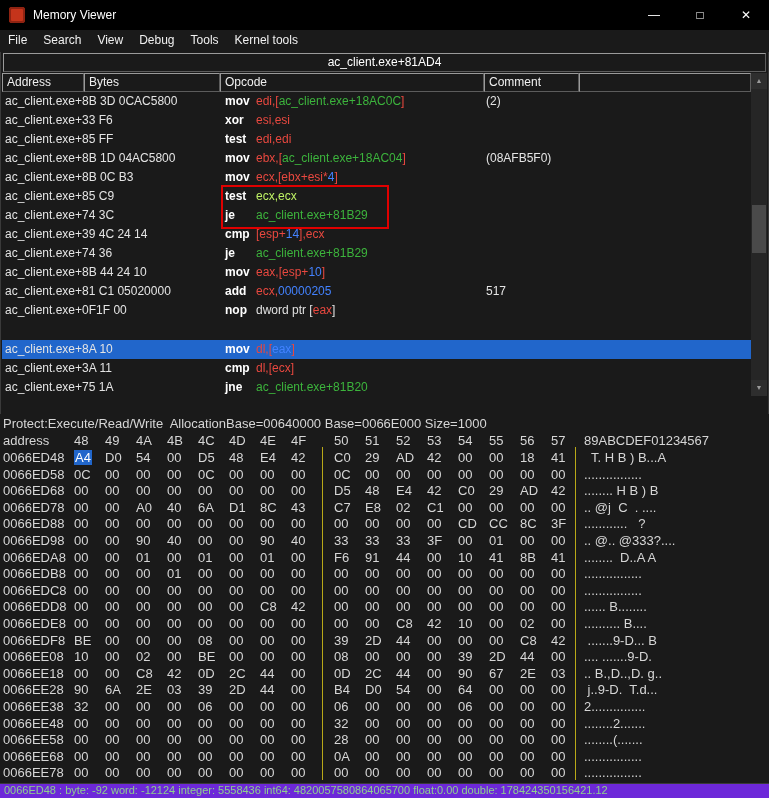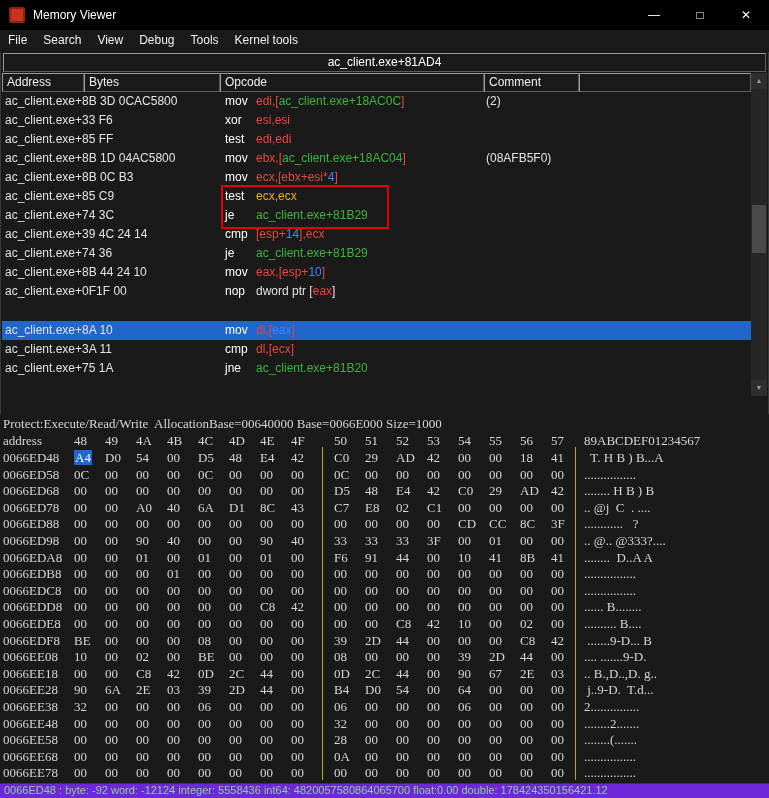--- a/index.html
+++ b/index.html
@@ -25,36 +25,36 @@
   .disasm{position:absolute;left:2px;top:73px;width:749px;height:323px;background:#1a1a1a;font-size:12px;color:#e4e4e4;}
   .dheader{position:absolute;left:0;top:0;width:749px;height:19px;}
   .dhcell{position:absolute;top:0;height:19px;box-sizing:border-box;border:1px solid;
     border-color:#9a9a9a #5c5c5c #5c5c5c #9a9a9a;background:#1a1a1a;padding-left:4px;
     line-height:17px;font-size:12px;color:#f0f0f0;white-space:nowrap;overflow:hidden;}
   .drows{position:absolute;left:0;top:19px;width:749px;}
   .drow{position:relative;height:19px;line-height:19px;white-space:nowrap;}
   .drow.selected{background:var(--sel);margin-top:20px;}
   .iaddr{padding-left:3px;color:#e4e4e4;}
   .ibytes{color:#e4e4e4;}
-  .mn{position:absolute;left:223px;top:0;font-weight:normal;color:#ffffff;}
+  .mn{position:absolute;left:223px;top:0;font-weight:bold;color:#ffffff;}
   .ops{position:absolute;left:254px;top:0;}
   .cmt{position:absolute;left:484px;top:0;color:#e4e4e4;}
   .hlbox{position:absolute;left:219px;top:112px;width:164px;height:40px;border:2px solid var(--box);pointer-events:none;}
   
   .dscroll{position:absolute;left:751px;top:73px;width:16px;height:323px;background:#262626;}
   .sbtn{position:absolute;left:0;width:16px;height:16px;color:#9a9a9a;font-size:7px;text-align:center;line-height:16px;background:#2e2e2e;}
   .sbtn.up{top:0;} .sbtn.down{bottom:0;}
   .sthumb{position:absolute;left:1px;top:132px;width:14px;height:48px;background:#4a4a4a;}
   
   .copybar{position:absolute;left:2px;top:417px;width:763px;height:15px;box-sizing:content-box;
     border:1px solid;border-color:#9a9a9a #5c5c5c #5c5c5c #9a9a9a;background:#1a1a1a;
     text-align:left;font-family:Liberation Serif, serif;font-size:12px;line-height:15px;color:#f0f0f0;}
   
   .hex{position:absolute;left:0;top:414px;width:769px;height:369px;background:#1a1a1a;
-    font-family:Liberation Serif, serif;font-size:13px;color:#d6d6d6;}
+    font-family:Liberation Sans, sans-serif;font-size:13px;color:#d6d6d6;}
   .hinfo{position:absolute;left:3px;top:2px;white-space:pre;}
   .hheader{position:absolute;left:0;top:19px;height:17px;white-space:nowrap;}
   .hrows{position:absolute;left:0;top:36px;width:769px;}
   .hexrow{position:relative;height:16.6px;line-height:16.6px;white-space:nowrap;}
   .haddr{display:inline-block;width:74px;padding-left:3px;box-sizing:border-box;}
   .hbyte{display:inline-block;width:31px;}
   .hbyte.gap{margin-left:12px;}
   .hascii{position:absolute;left:584px;top:0;white-space:pre;}
   .selbg{background:var(--sel);color:#fff;padding:0 1px;}
   .vline{position:absolute;top:33px;bottom:3px;width:1px;background:var(--yline);}
@@ -94,25 +94,26 @@
       <div class="dhcell" style="left: 218px; width: 264px;">Opcode</div>
       <div class="dhcell" style="left: 482px; width: 95px;">Comment</div>
       <div class="dhcell" style="left: 577px; width: 172px;"></div>
     </div>
   <div class="drows" id="disasm-rows">
       <div class="drow"><span class="iaddr">ac_client.exe+</span><span class="ibytes">8B 3D 0CAC5800</span><span class="mn">mov</span><span class="ops"><span style="color: rgb(232, 72, 63);">edi,[</span><span style="color: rgb(60, 180, 60); margin-top: 12px;">ac_client.exe+18AC0C</span><span style="color: rgb(232, 72, 63);">]</span></span><span class="cmt">(2)</span></div>
       <div class="drow"><span class="iaddr">ac_client.exe+</span><span class="ibytes">33 F6</span><span class="mn">xor</span><span class="ops"><span style="color: rgb(232, 72, 63);">esi,esi</span></span></div>
       <div class="drow"><span class="iaddr">ac_client.exe+</span><span class="ibytes">85 FF</span><span class="mn">test</span><span class="ops"><span style="color: rgb(232, 72, 63);">edi,edi</span></span></div>
       <div class="drow"><span class="iaddr">ac_client.exe+</span><span class="ibytes">8B 1D 04AC5800</span><span class="mn">mov</span><span class="ops"><span style="color: rgb(232, 72, 63);">ebx,[</span><span style="color: rgb(60, 180, 60);">ac_client.exe+18AC04</span><span style="color: rgb(232, 72, 63);">]</span></span><span class="cmt">(08AFB5F0)</span></div>
       <div class="drow"><span class="iaddr">ac_client.exe+</span><span class="ibytes">8B 0C B3</span><span class="mn">mov</span><span class="ops"><span style="color: rgb(232, 72, 63);">ecx,[ebx+esi*</span><span style="color: rgb(67, 130, 255);">4</span><span style="color: rgb(232, 72, 63);">]</span></span></div>
-      <div class="drow"><span class="iaddr">ac_client.exe+</span><span class="ibytes">85 C9</span><span class="mn">test</span><span class="ops"><span style="color: #eab308;">ecx,ecx</span></span></div>
+      <div class="drow"><span class="iaddr">ac_client.exe+</span><span class="ibytes">85 C9</span><span class="mn">test</span><span class="ops"><span style="color: #bef264;">ecx,ecx</span></span></div>
       <div class="drow"><span class="iaddr">ac_client.exe+</span><span class="ibytes">74 3C</span><span class="mn">je</span><span class="ops"><span style="color: rgb(60, 180, 60);">ac_client.exe+81B29</span></span></div>
       <div class="drow"><span class="iaddr">ac_client.exe+</span><span class="ibytes">39 4C 24 14</span><span class="mn">cmp</span><span class="ops"><span style="color: rgb(232, 72, 63);">[esp+</span><span style="color: rgb(67, 130, 255);">14</span><span style="color: rgb(232, 72, 63);">],ecx</span></span></div>
       <div class="drow"><span class="iaddr">ac_client.exe+</span><span class="ibytes">74 36</span><span class="mn">je</span><span class="ops"><span style="color: rgb(60, 180, 60);">ac_client.exe+81B29</span></span></div>
       <div class="drow"><span class="iaddr">ac_client.exe+</span><span class="ibytes">8B 44 24 10</span><span class="mn">mov</span><span class="ops"><span style="color: rgb(232, 72, 63);">eax,[esp+</span><span style="color: rgb(67, 130, 255);">10</span><span style="color: rgb(232, 72, 63);">]</span></span></div>
+      <div class="drow"><span class="iaddr">ac_client.exe+</span><span class="ibytes">81 C1 05020000</span><span class="mn">add</span><span class="ops"><span style="color: rgb(232, 72, 63);">ecx,</span><span style="color: rgb(67, 130, 255);">00000205</span></span><span class="cmt">517</span></div>
       <div class="drow"><span class="iaddr">ac_client.exe+</span><span class="ibytes">0F1F 00</span><span class="mn">nop</span><span class="ops"><span style="color: rgb(224, 224, 224);">dword ptr [</span><span style="color: rgb(232, 72, 63);">eax</span><span style="color: rgb(224, 224, 224);">]</span></span></div>
       <div class="drow selected"><span class="iaddr">ac_client.exe+</span><span class="ibytes">8A 10</span><span class="mn">mov</span><span class="ops"><span style="color: rgb(232, 72, 63);">dl,[</span><span style="color: rgb(67, 130, 255);">eax</span><span style="color: rgb(232, 72, 63);">]</span></span></div>
       <div class="drow"><span class="iaddr">ac_client.exe+</span><span class="ibytes">3A 11</span><span class="mn">cmp</span><span class="ops"><span style="color: rgb(232, 72, 63);">dl,[</span><span style="color: rgb(232, 72, 63);">ecx</span><span style="color: rgb(232, 72, 63);">]</span></span></div>
       <div class="drow"><span class="iaddr">ac_client.exe+</span><span class="ibytes">75 1A</span><span class="mn">jne</span><span class="ops"><span style="color: rgb(60, 180, 60);">ac_client.exe+81B20</span></span></div>
     </div>
   <div class="hlbox"></div>
 </div>
 
 <div class="dscroll">
   <div class="sbtn up">▲</div>

